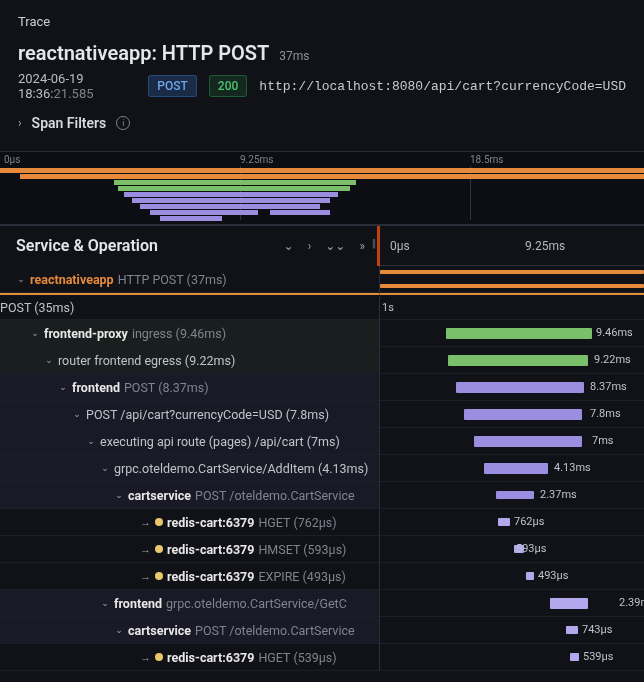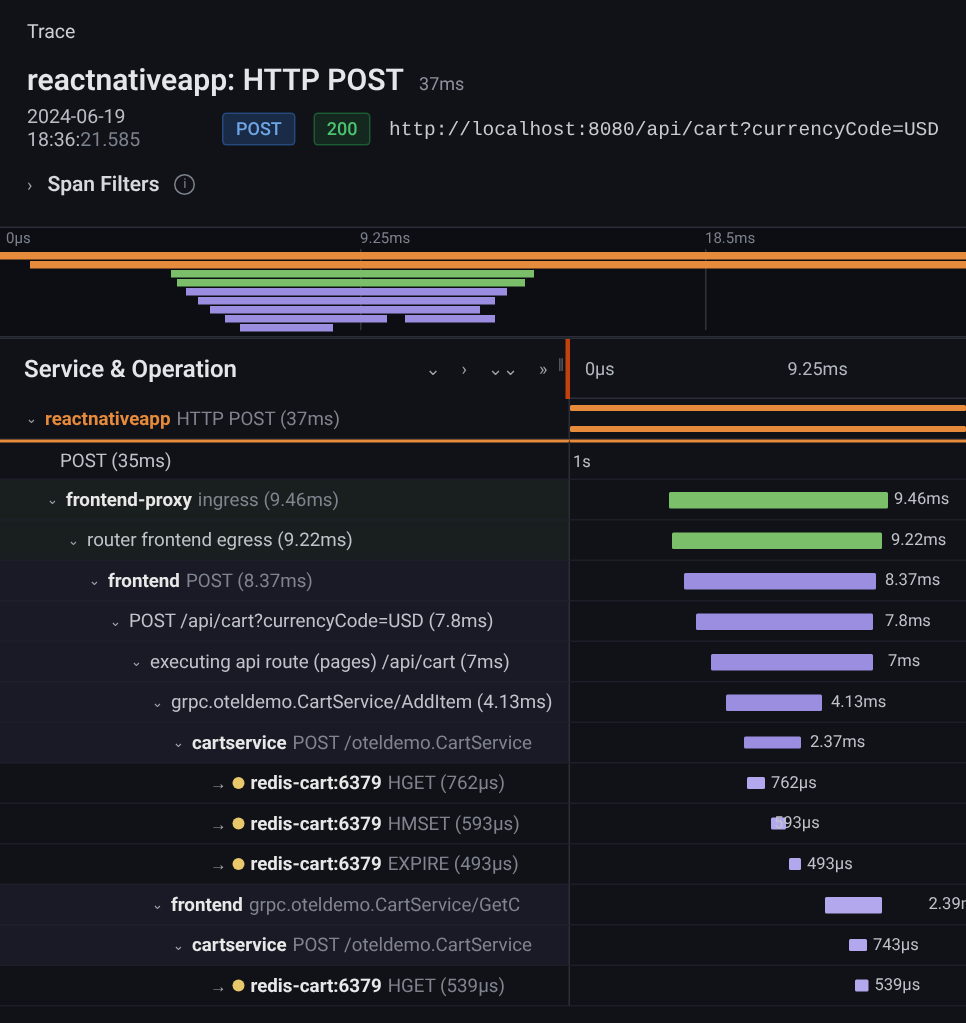--- a/index.html
+++ b/index.html
@@ -177,21 +177,21 @@
       <span class="svc" style="color:#e68a3b">reactnativeapp</span>
       <span class="op">HTTP POST (37ms)</span>
     </div>
     <div class="cell-right">
       <div class="bar c-orange" style="left:0; right:0; top:4px; height:4px;"></div>
       <div class="bar c-orange" style="left:0; right:0; top:18px; height:4px;"></div>
     </div>
   </div>
 
   <div class="row">
-    <div class="cell-left" style="padding-left:40px; border-top:2px solid #e68a3b;">
+    <div class="cell-left" style="border-top:2px solid #e68a3b;">
       <span class="imp">POST (35ms)</span>
     </div>
     <div class="cell-right" style="border-top:2px solid #e68a3b;">
       <span style="position:absolute;left:2px;top:6px;font-size:11px;color:#bfc3ca;">1s</span>
     </div>
   </div>
 
   <div class="row hl-g">
     <div class="cell-left" style="padding-left:30px;">
       <span class="caret">⌄</span>

